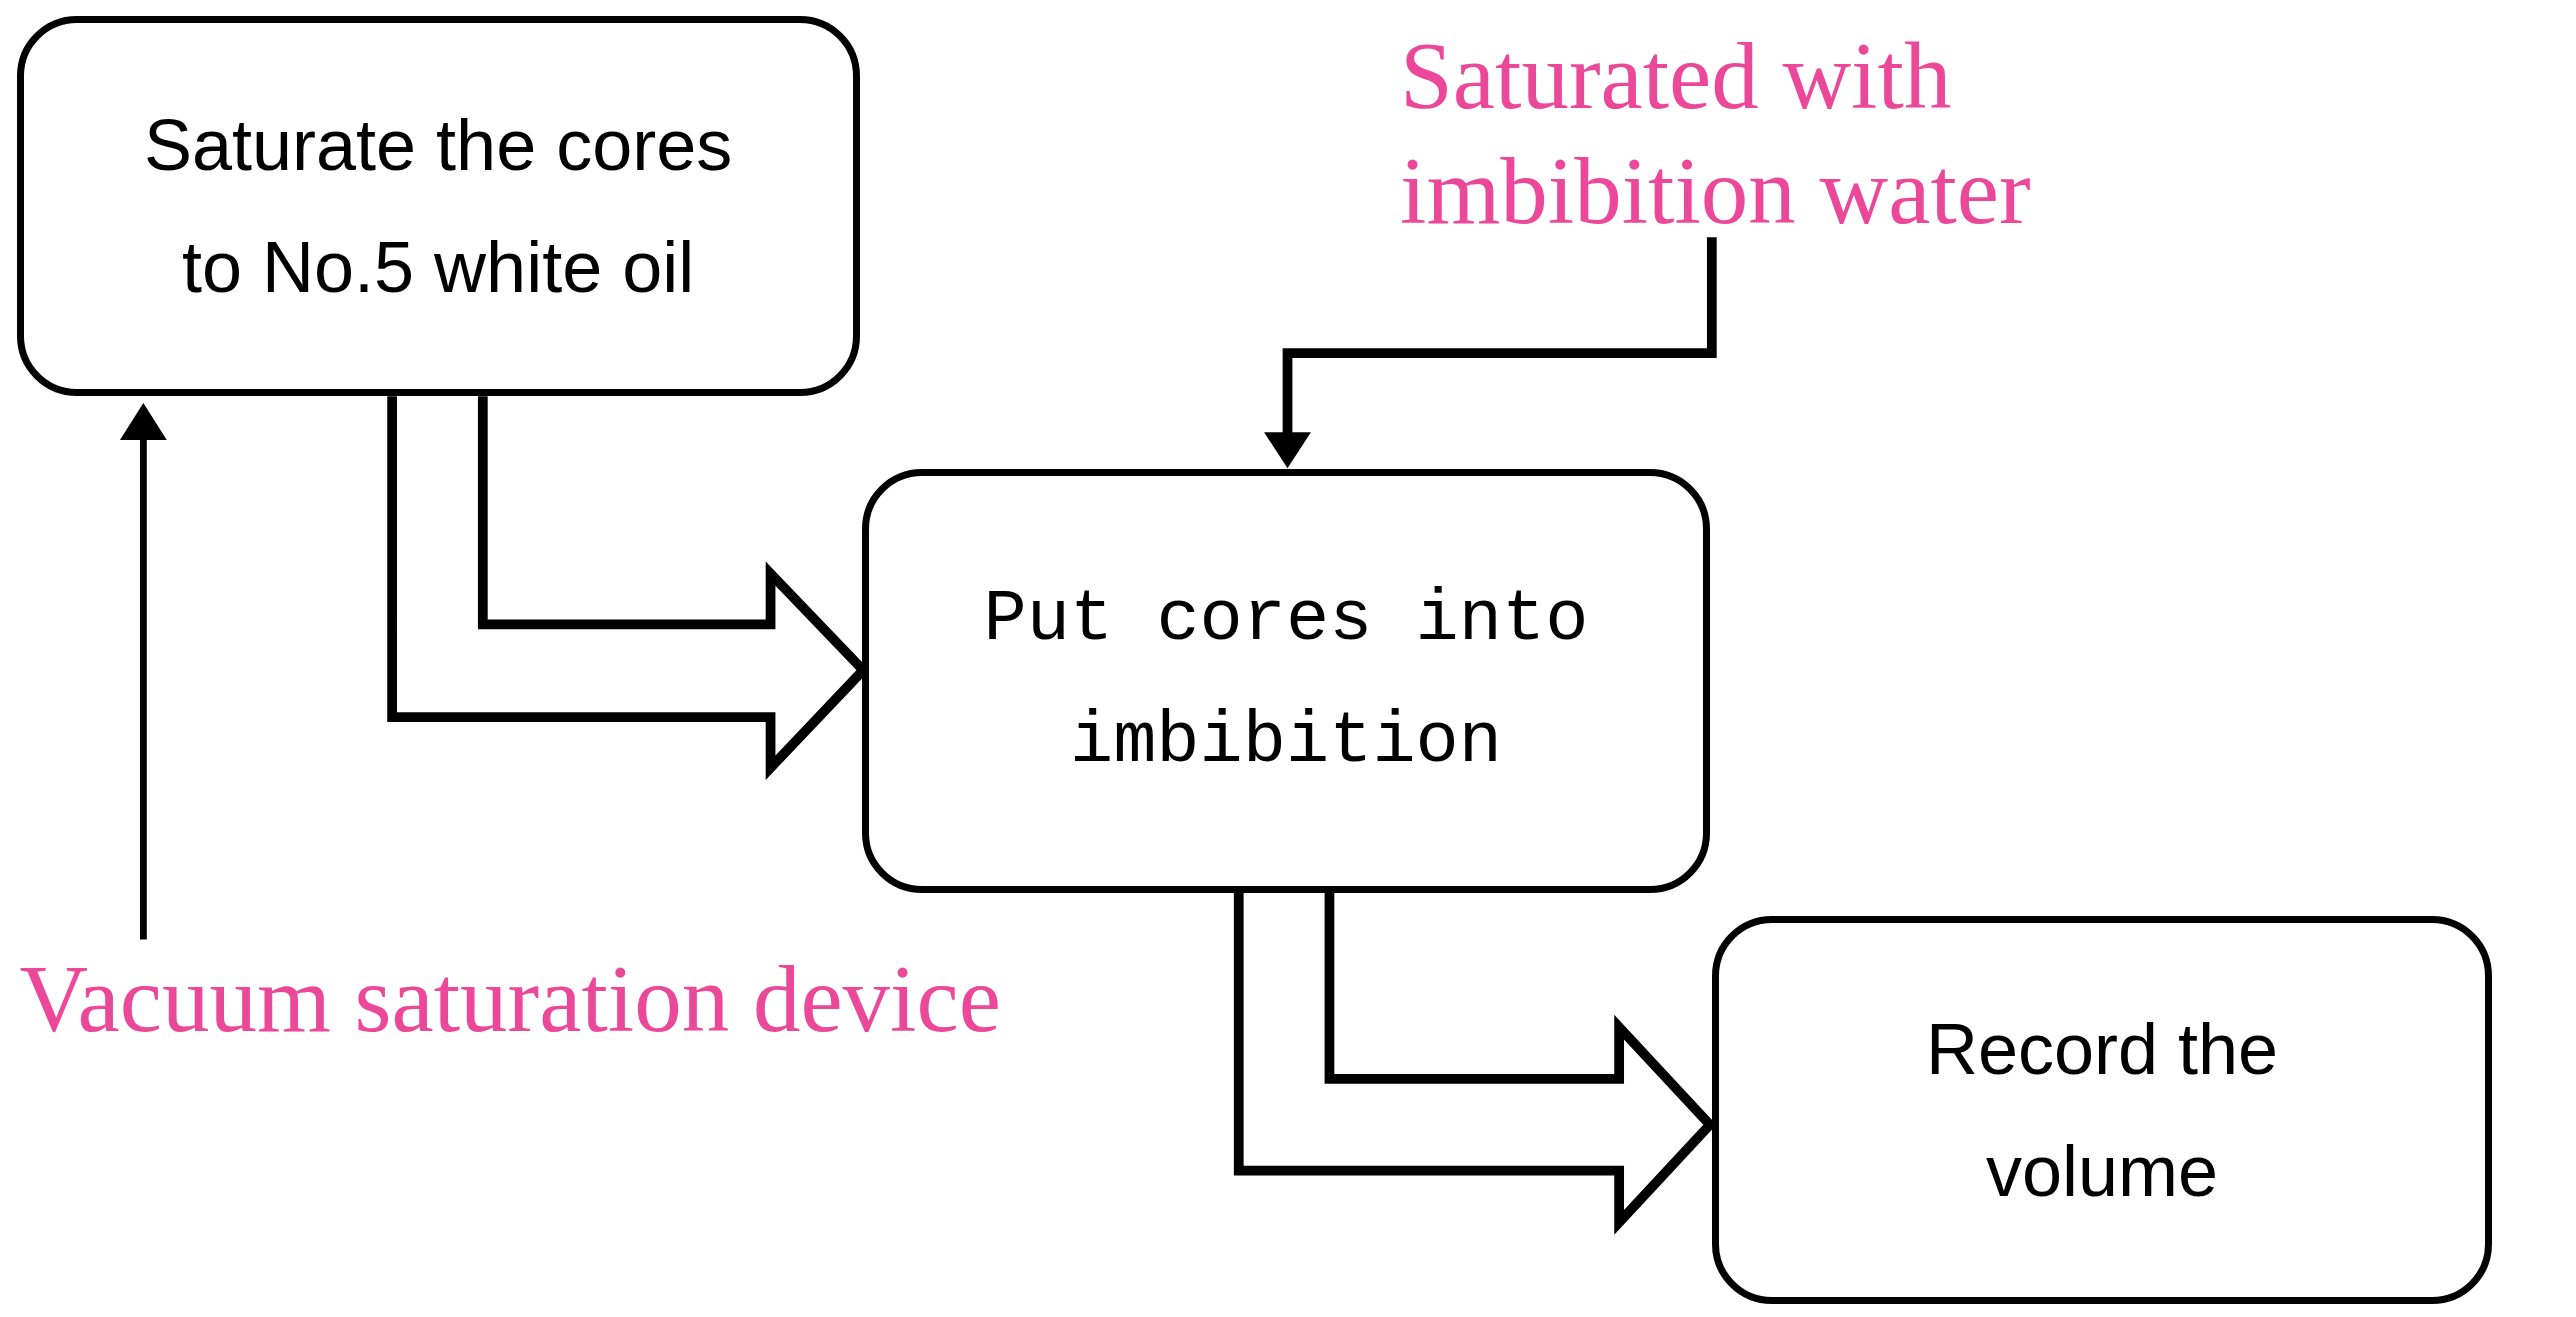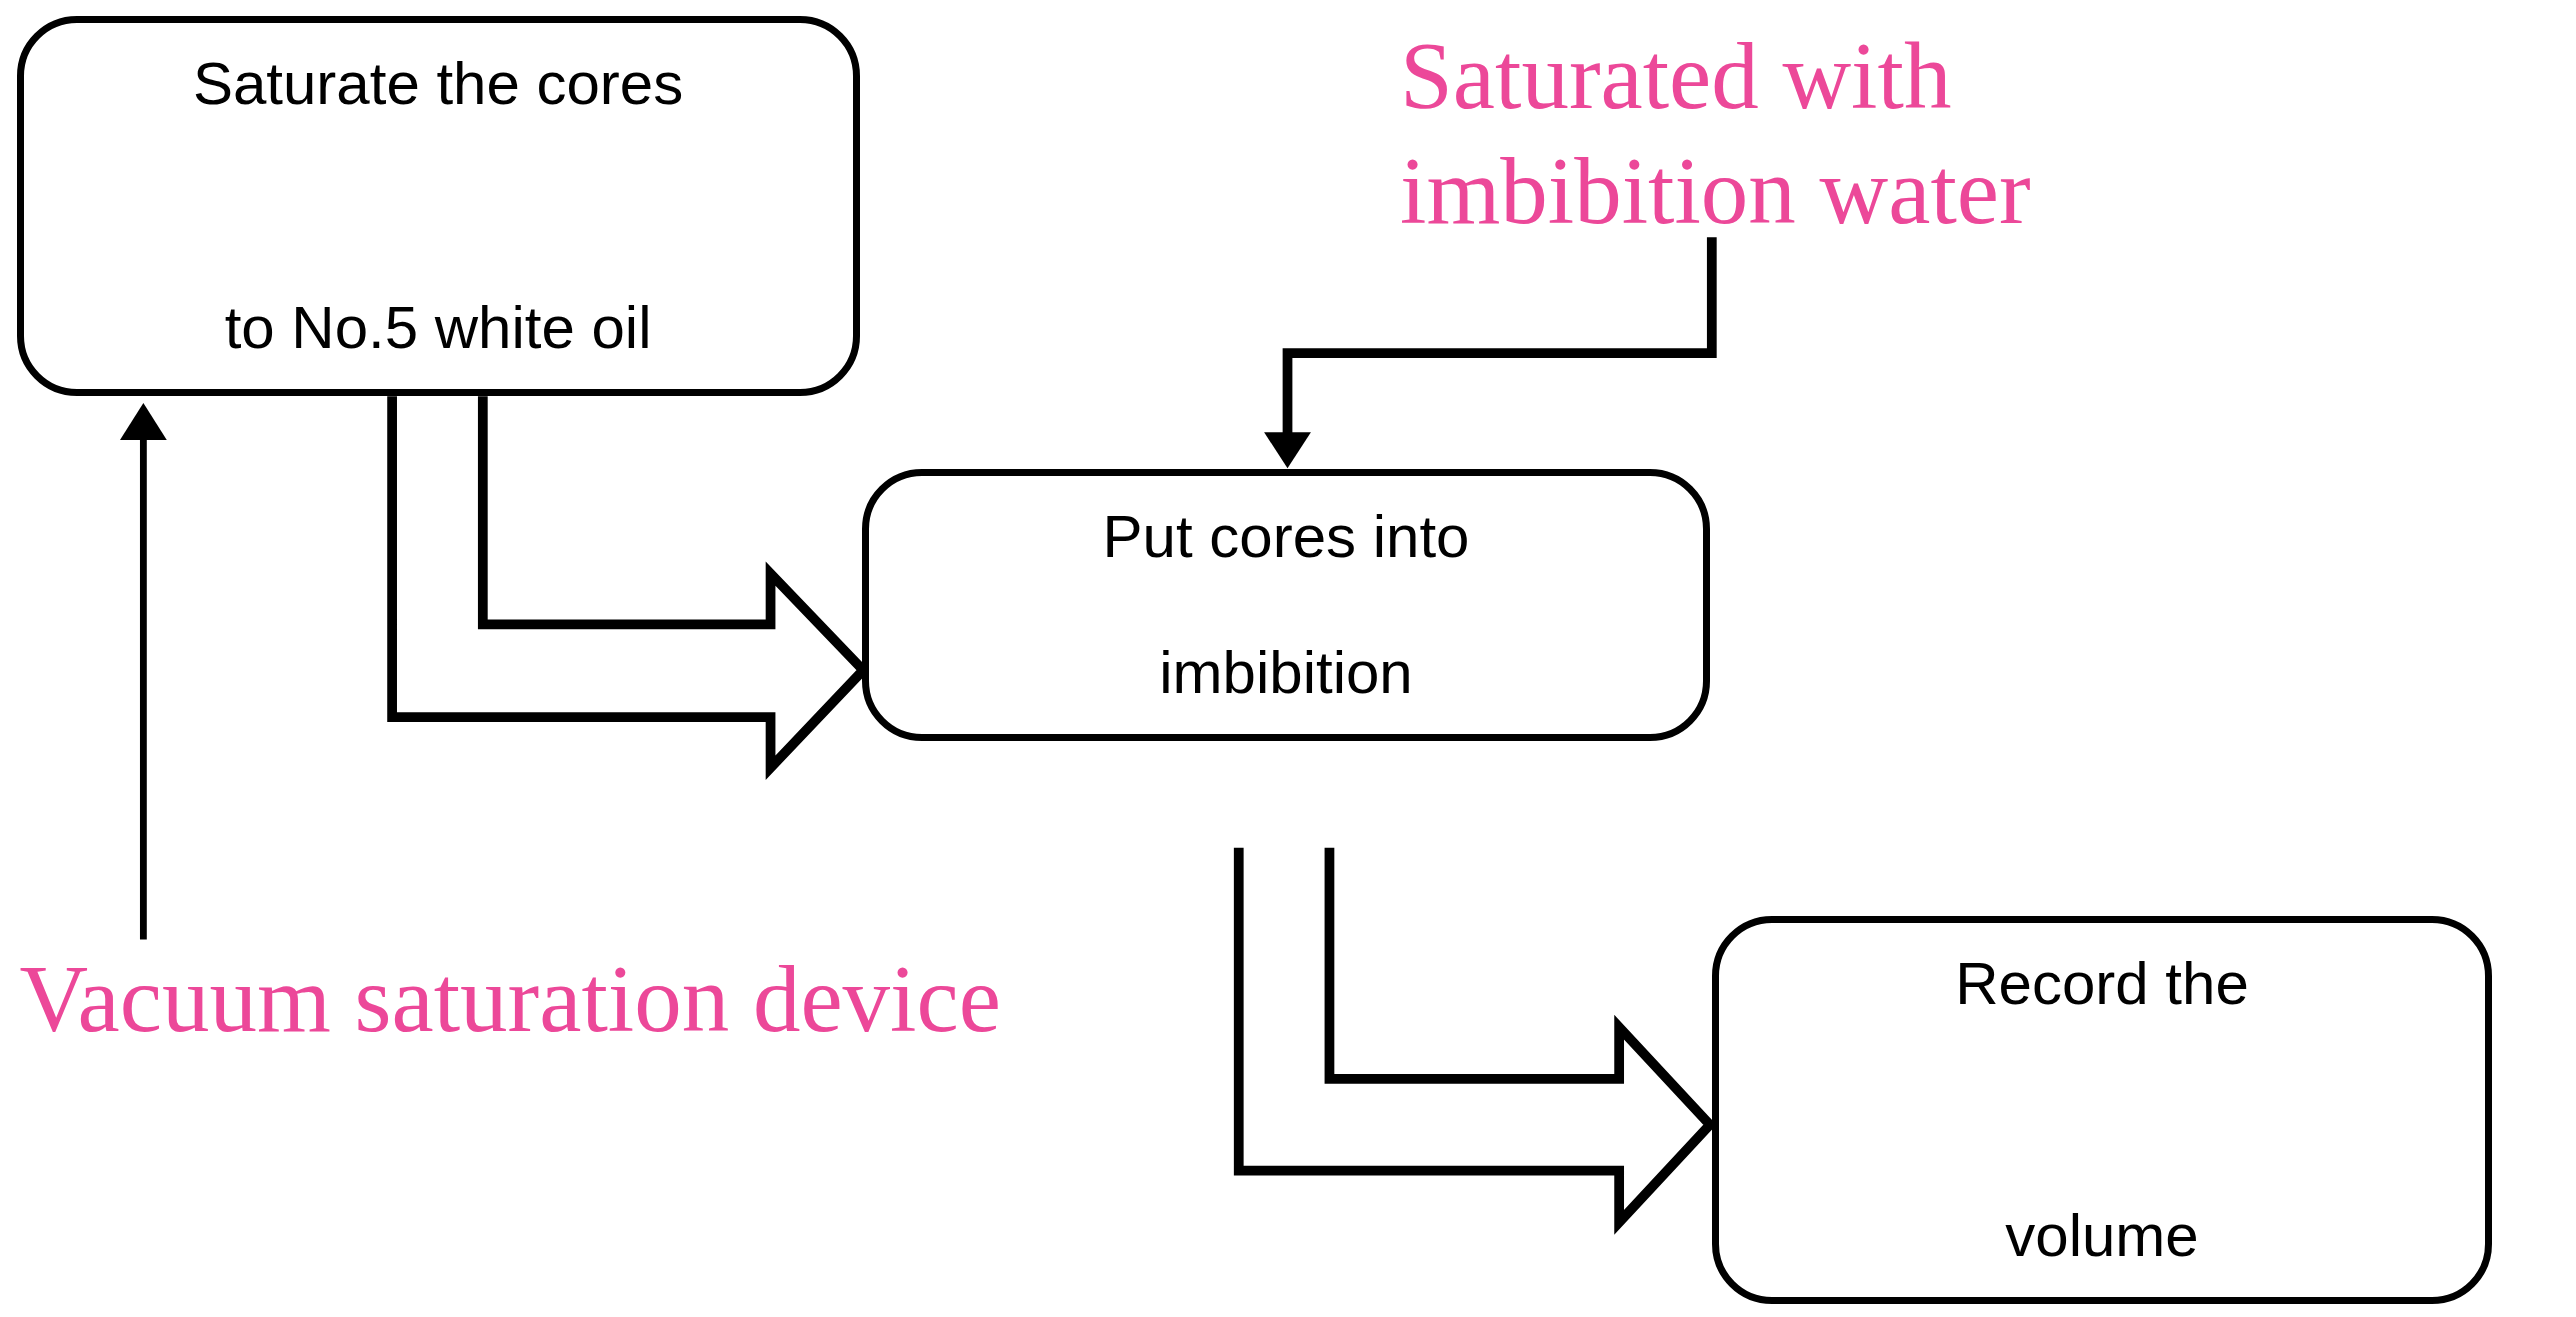--- a/index.html
+++ b/index.html
@@ -22,30 +22,30 @@
   }
   .node {
     position: absolute;
     box-sizing: border-box;
     border: 7.8px solid #000000;
     border-radius: 60px;
     background: #ffffff;
     display: flex;
     flex-direction: column;
     align-items: center;
-    justify-content: space-between;
+    justify-content: center;
     text-align: center;
     font-family: "Liberation Sans", "DejaVu Sans", sans-serif;
-    font-size: 60px;
+    font-size: 72px;
     line-height: 122px;
     color: #000000;
     white-space: nowrap;
   }
   #node-saturate { left: 16.6px;   top: 15.6px;  width: 843px; height: 380px; }
-  #node-amott    { left: 862px;  top: 469px; width: 848px; height: 272px; }
+  #node-amott    { left: 862px;  top: 469px; width: 848px; height: 424px; font-family: Liberation Mono, monospace; }
   #node-record   { left: 1712px; top: 916px; width: 780px; height: 388px; }
 
   .annotation {
     position: absolute;
     font-family: Liberation Serif, serif;
     font-size: 95px;
     line-height: 115px;
     color: #ec4899;
     white-space: nowrap;
   }

